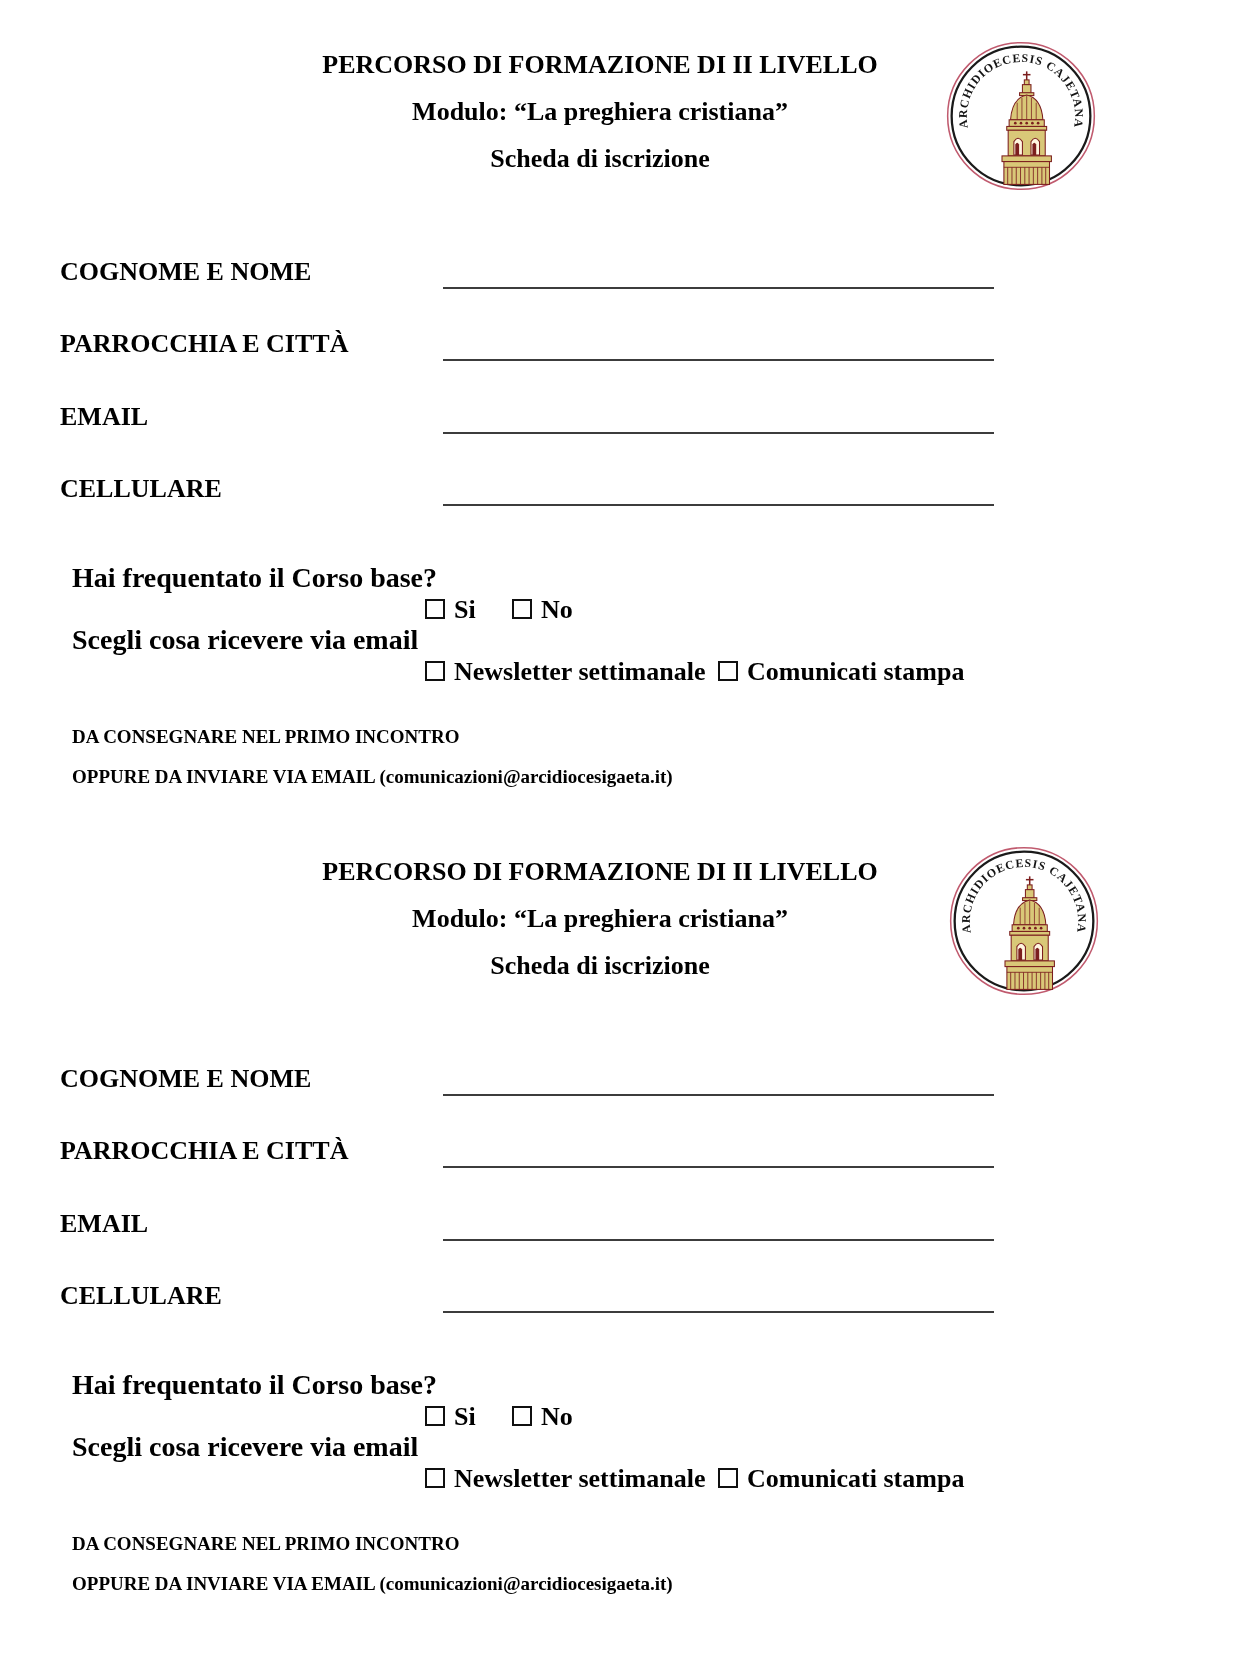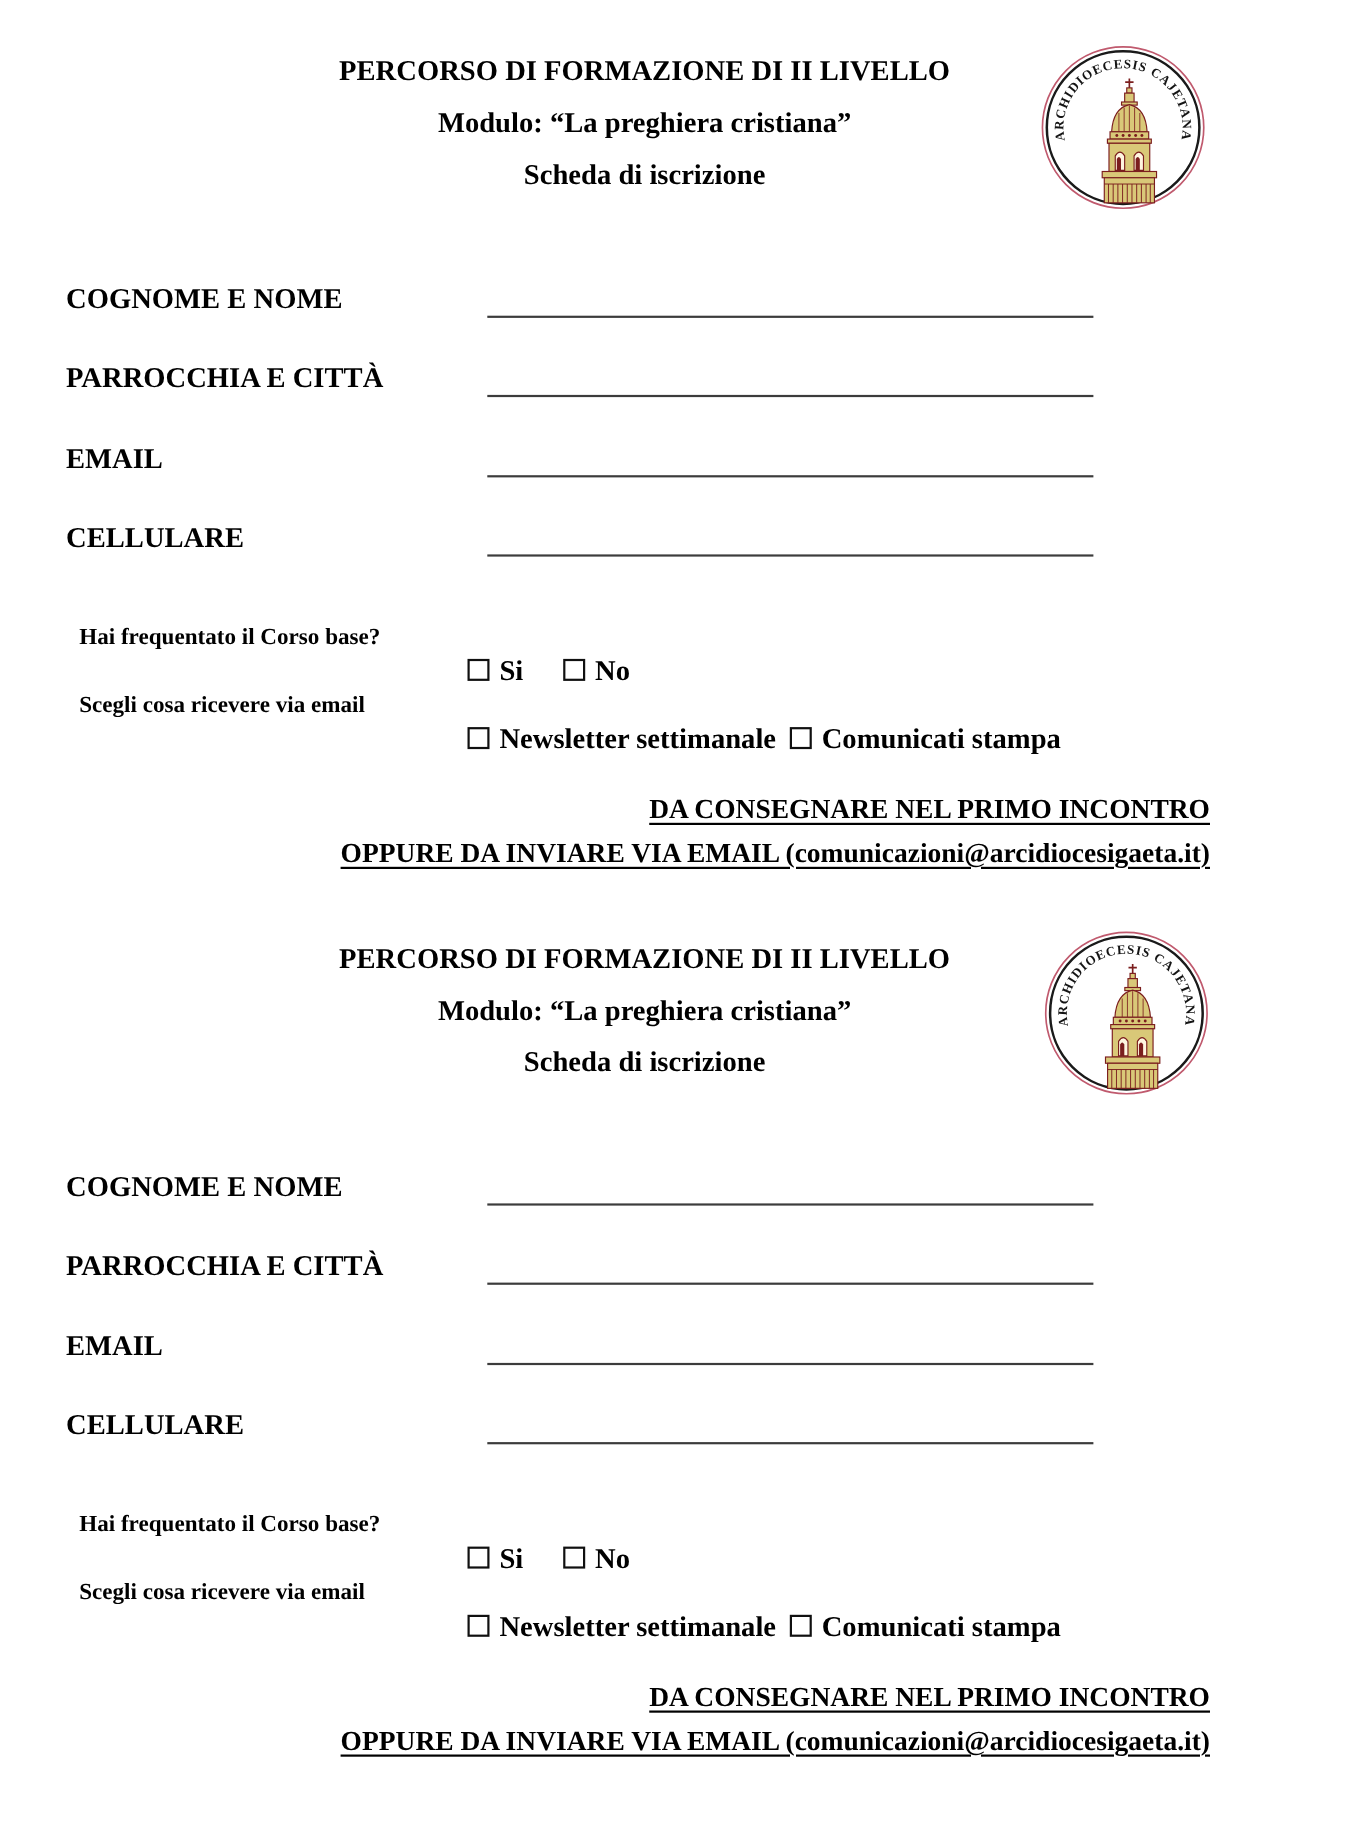--- a/index.html
+++ b/index.html
@@ -4,43 +4,43 @@
 <style>
   html,body { margin:0; padding:0; }
   body {
     width:1242px; height:1661px;
     background:#ffffff;
     font-family:"Liberation Serif","DejaVu Serif",serif;
     font-weight:bold; color:#000;
     position:relative; overflow:hidden;
   }
   .center-line {
-    position:absolute; left:72px; width:1028px;
+    position:absolute; left:86px; width:1028px;
     text-align:center; font-size:26px; line-height:30px; white-space:nowrap;
   }
   .field-label {
     position:absolute; left:60px; font-size:26px; line-height:30px; white-space:nowrap;
   }
   .field-line {
     position:absolute; left:443px; width:551px; height:30px;
     border-bottom:2px solid #3c3c3c;
   }
   .q-label {
-    position:absolute; left:72px; font-size:21px; line-height:30px; white-space:nowrap;
+    position:absolute; left:72px; font-size:28px; line-height:30px; white-space:nowrap;
   }
   .opt { position:absolute; font-size:26px; line-height:30px; white-space:nowrap;margin-top:32px; }
   .box {
     display:inline-block; width:16px; height:16px;
     border:2px solid #101010; margin-right:9px;
     position:relative; top:1px; background:#fff;
   }
   .footer-line {
     position:absolute; left:72px; width:1028px;
-    text-align:right; font-size:25px; line-height:30px; white-space:nowrap;
-    text-decoration:underline; text-decoration-thickness:2px; text-underline-offset:4px;
+    text-align:left; font-size:19px; line-height:30px; white-space:nowrap;
+    text-decoration-thickness:2px; text-underline-offset:4px;
   }
   .seal { position:absolute; width:152px; height:152px; }
   .seal svg { width:100%; height:100%; display:block; }
 </style>
 </head>
 <body>
 
 <div>
   <div class="center-line" style="top:50px">PERCORSO DI FORMAZIONE DI II LIVELLO</div>
   <div class="center-line" style="top:97px">Modulo: “La preghiera cristiana”</div>

